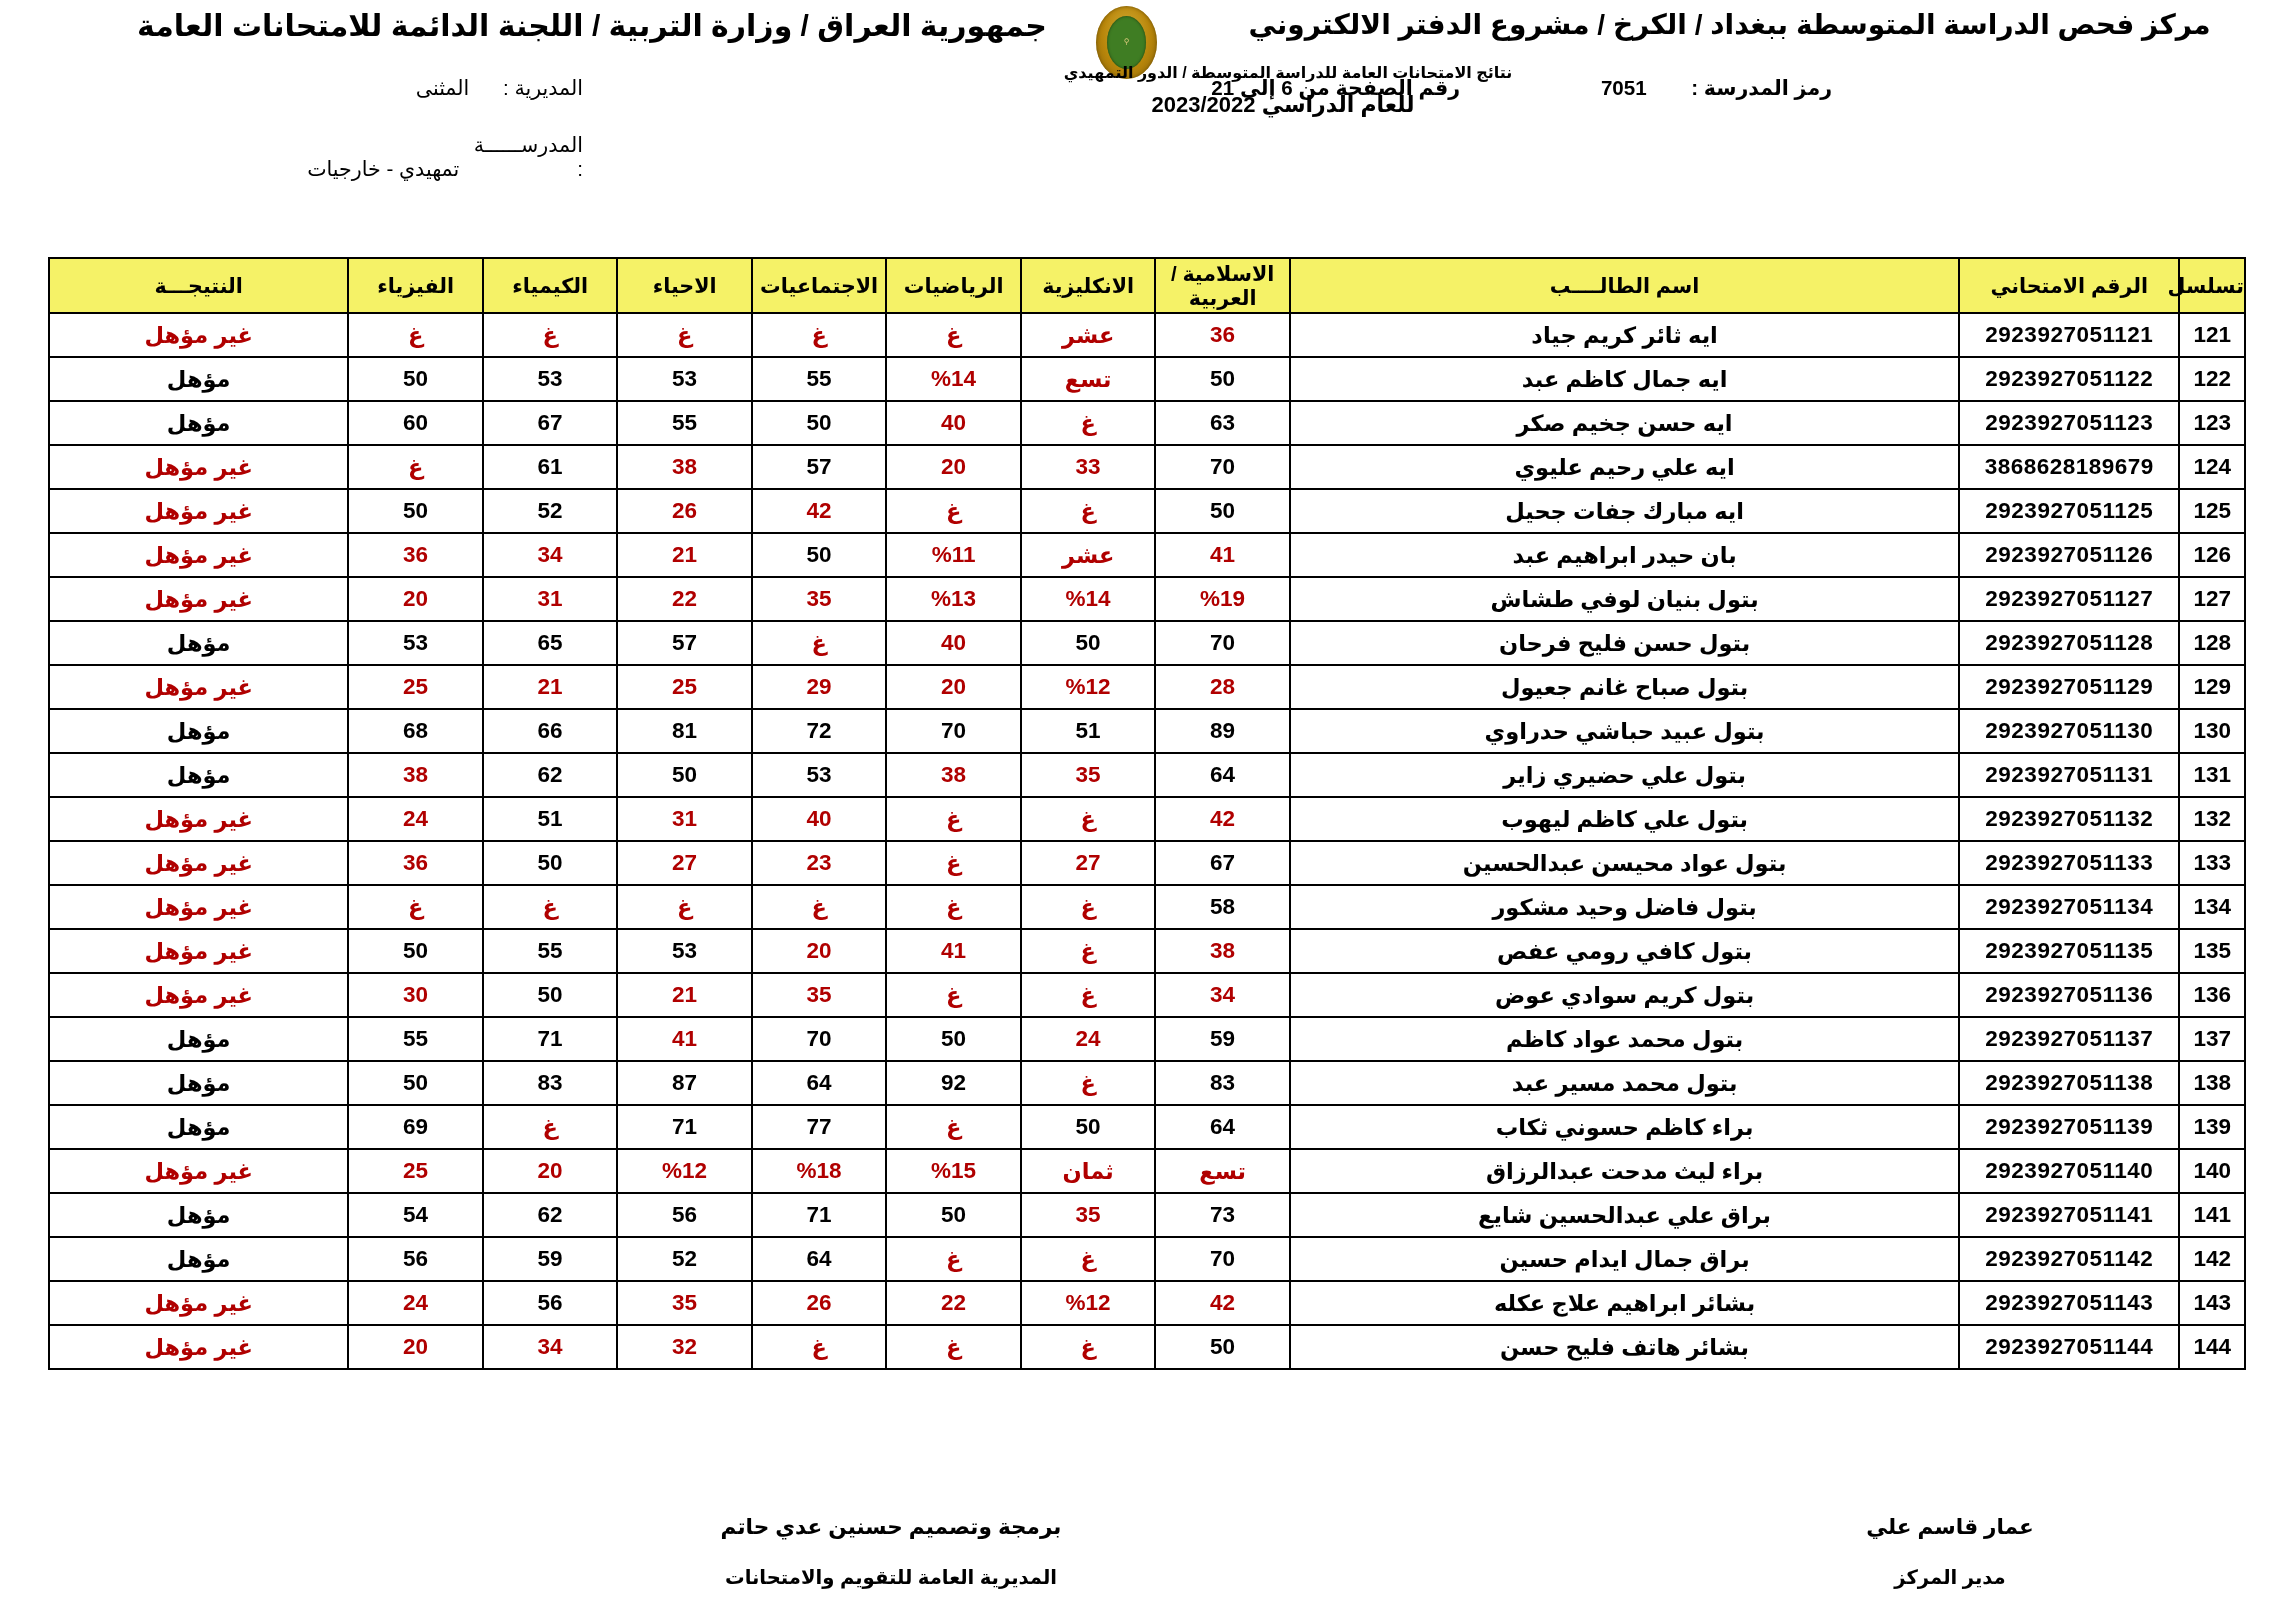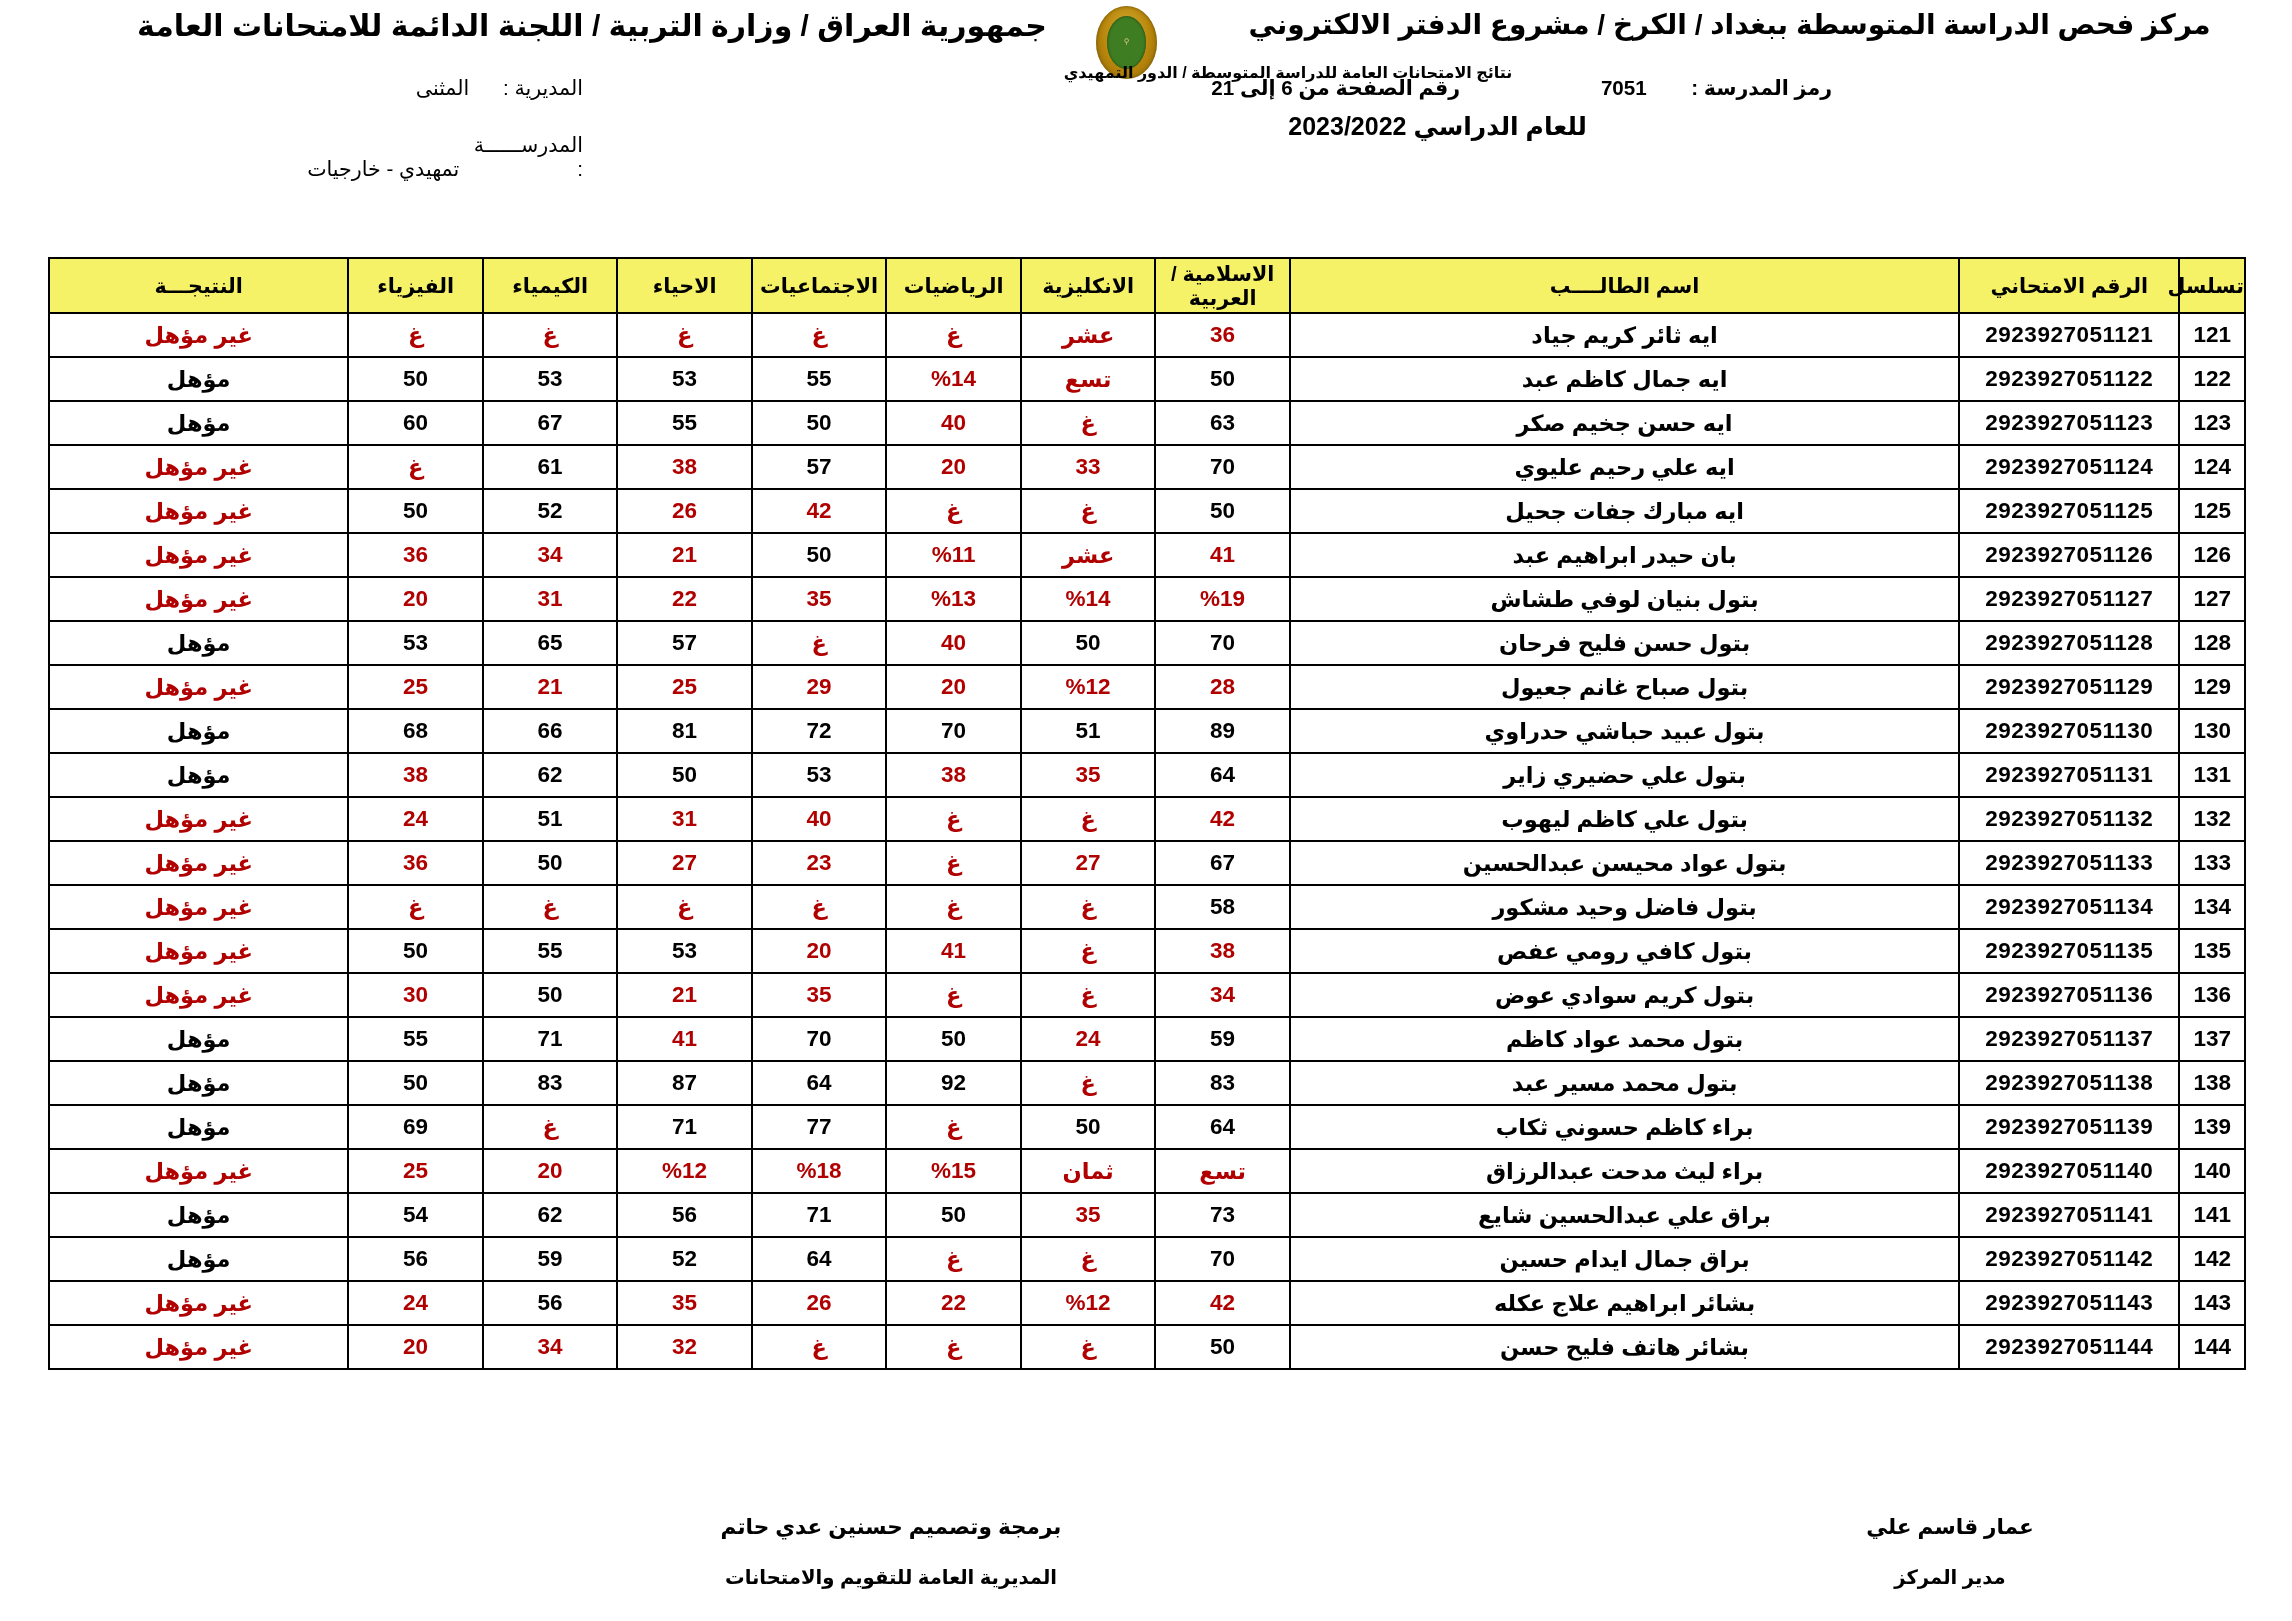--- a/index.html
+++ b/index.html
@@ -42,22 +42,22 @@
   }
   .h-center{
     position:absolute;top:7.8px;right:39px;width:1049px;
     text-align:center;font-size:28px;font-weight:bold;
   }
   .h-line2{
     position:absolute;top:63px;right:564px;width:882px;
     text-align:center;font-size:16px;font-weight:bold;
   }
   .h-line3{
-    position:absolute;top:112px;right:706px;width:608px;
-    font-size:25px;font-weight:bold;
+    position:absolute;top:92px;right:706px;width:608px;
+    text-align:center;font-size:22px;font-weight:bold;
   }
   .h-dir{
     position:absolute;top:76px;right:1710px;width:470px;
     font-size:20.6px;font-weight:normal;
   }
   .h-dir .lbl{display:inline-block;width:108px;}
   .h-school{
     position:absolute;top:133px;right:1710px;width:510px;
     font-size:20.6px;font-weight:normal;
   }
@@ -226,21 +226,21 @@
             <td class="hl fail">غ</td>
             <td class="hl fail">40</td>
             <td class="">50</td>
             <td class="">55</td>
             <td class="">67</td>
             <td class="">60</td>
             <td class="res">مؤهل</td>
           </tr>
           <tr>
             <td>124</td>
-            <td class="num">2923927051124</td>
+            <td class="num">3868628189679</td>
             <td class="name">ايه علي رحيم عليوي</td>
             <td class="">70</td>
             <td class="hl fail">33</td>
             <td class="hl fail">20</td>
             <td class="">57</td>
             <td class="hl fail">38</td>
             <td class="">61</td>
             <td class="hl fail">غ</td>
             <td class="res hl fail">غير مؤهل</td>
           </tr>

